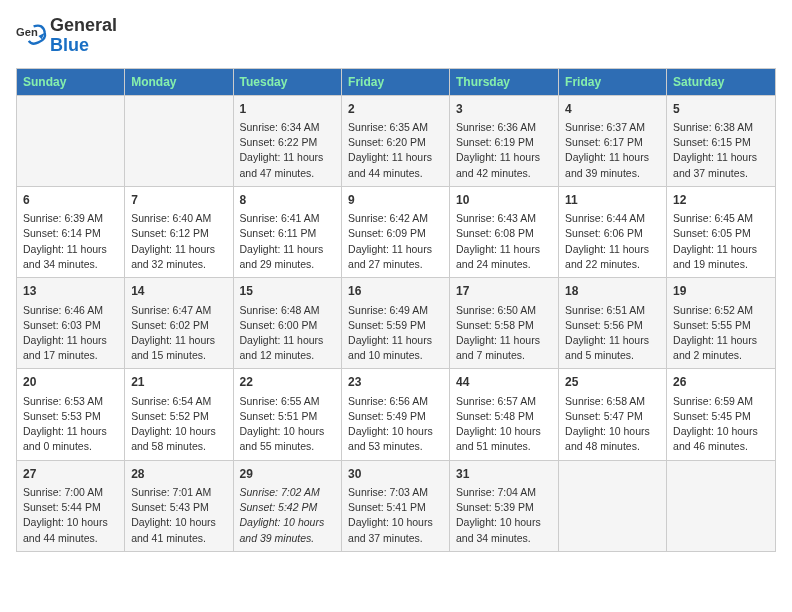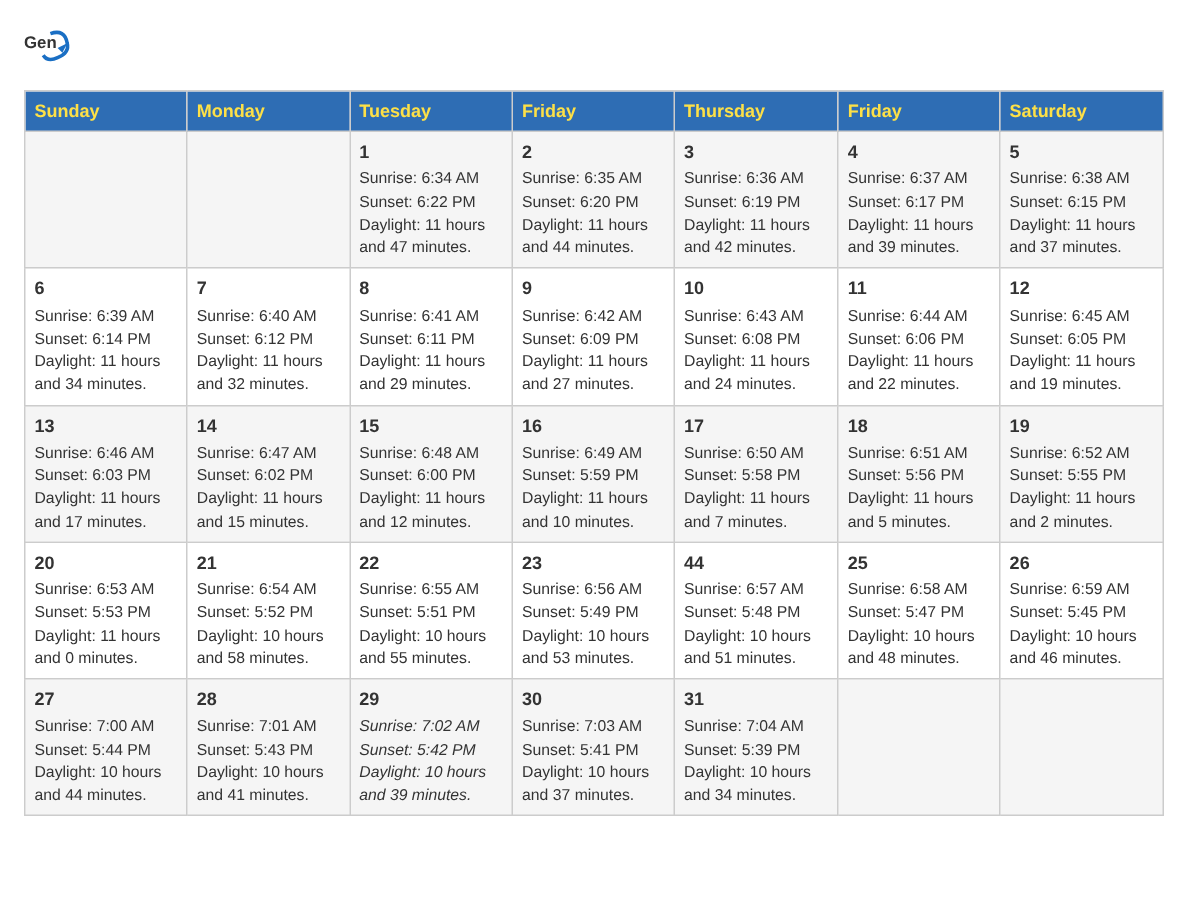--- a/index.html
+++ b/index.html
@@ -45,21 +45,21 @@
       font-size: 15px;
       color: #333;
     }
     table {
       width: 100%;
       border-collapse: collapse;
       font-size: 11px;
     }
     thead tr th {
       background-color: #2e6db4;
-      color: #fde047;
+      color: #86efac;
       padding: 6px 6px;
       text-align: left;
       font-size: 12px;
       font-weight: bold;
       border: 1px solid #ccc;
     }
     tbody tr td {
       border: 1px solid #ccc;
       padding: 5px 6px;
       vertical-align: top;
@@ -89,20 +89,25 @@
 </head>
 <body>
 
 <div class="header">
   <div class="logo">
     <svg class="logo-icon" viewBox="0 0 40 40" xmlns="http://www.w3.org/2000/svg">
       <text x="0" y="20" font-size="14" fill="#333" font-weight="bold">Gen</text>
       <path d="M22,8 Q34,4 36,16 Q38,24 28,28 Q20,32 16,26" fill="none" stroke="#1a6fc4" stroke-width="3"></path>
       <path d="M28,20 L36,16 L32,24" fill="#1a6fc4"></path>
     </svg>
+    <div>
+      <div class="logo-text">
+        General<br><span class="blue">Blue</span>
+      </div>
+    </div>
   </div>
   <div class="title-block">
     <div class="month-title"></div>
     <div class="location"></div>
   </div>
 </div>
 
 <table>
   <thead>
     <tr id="weekday-header">

